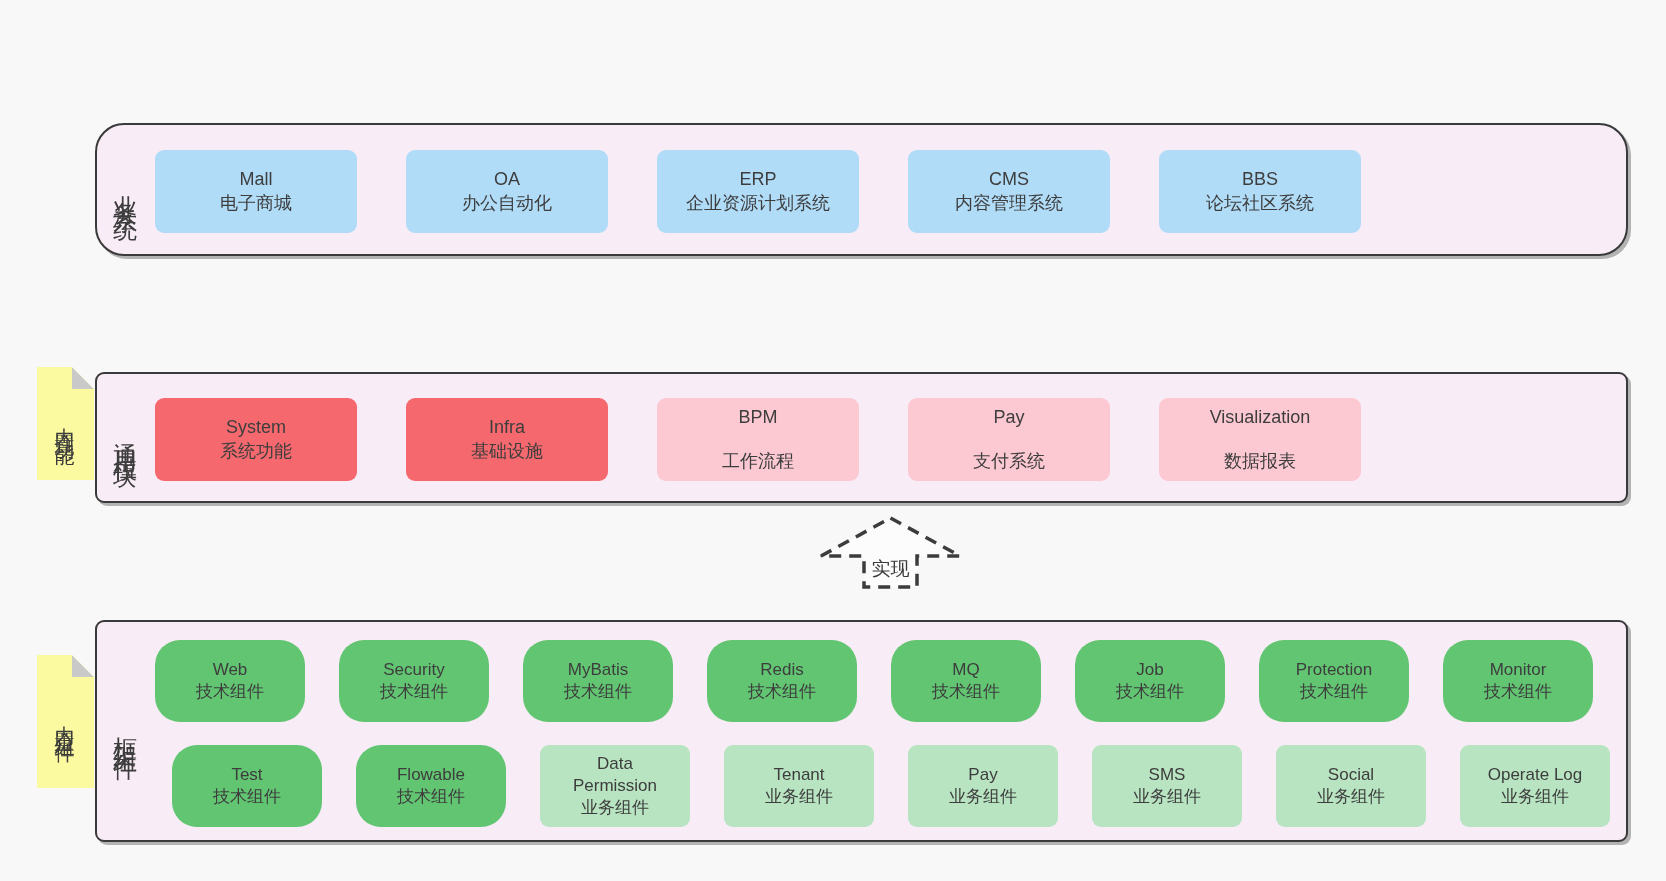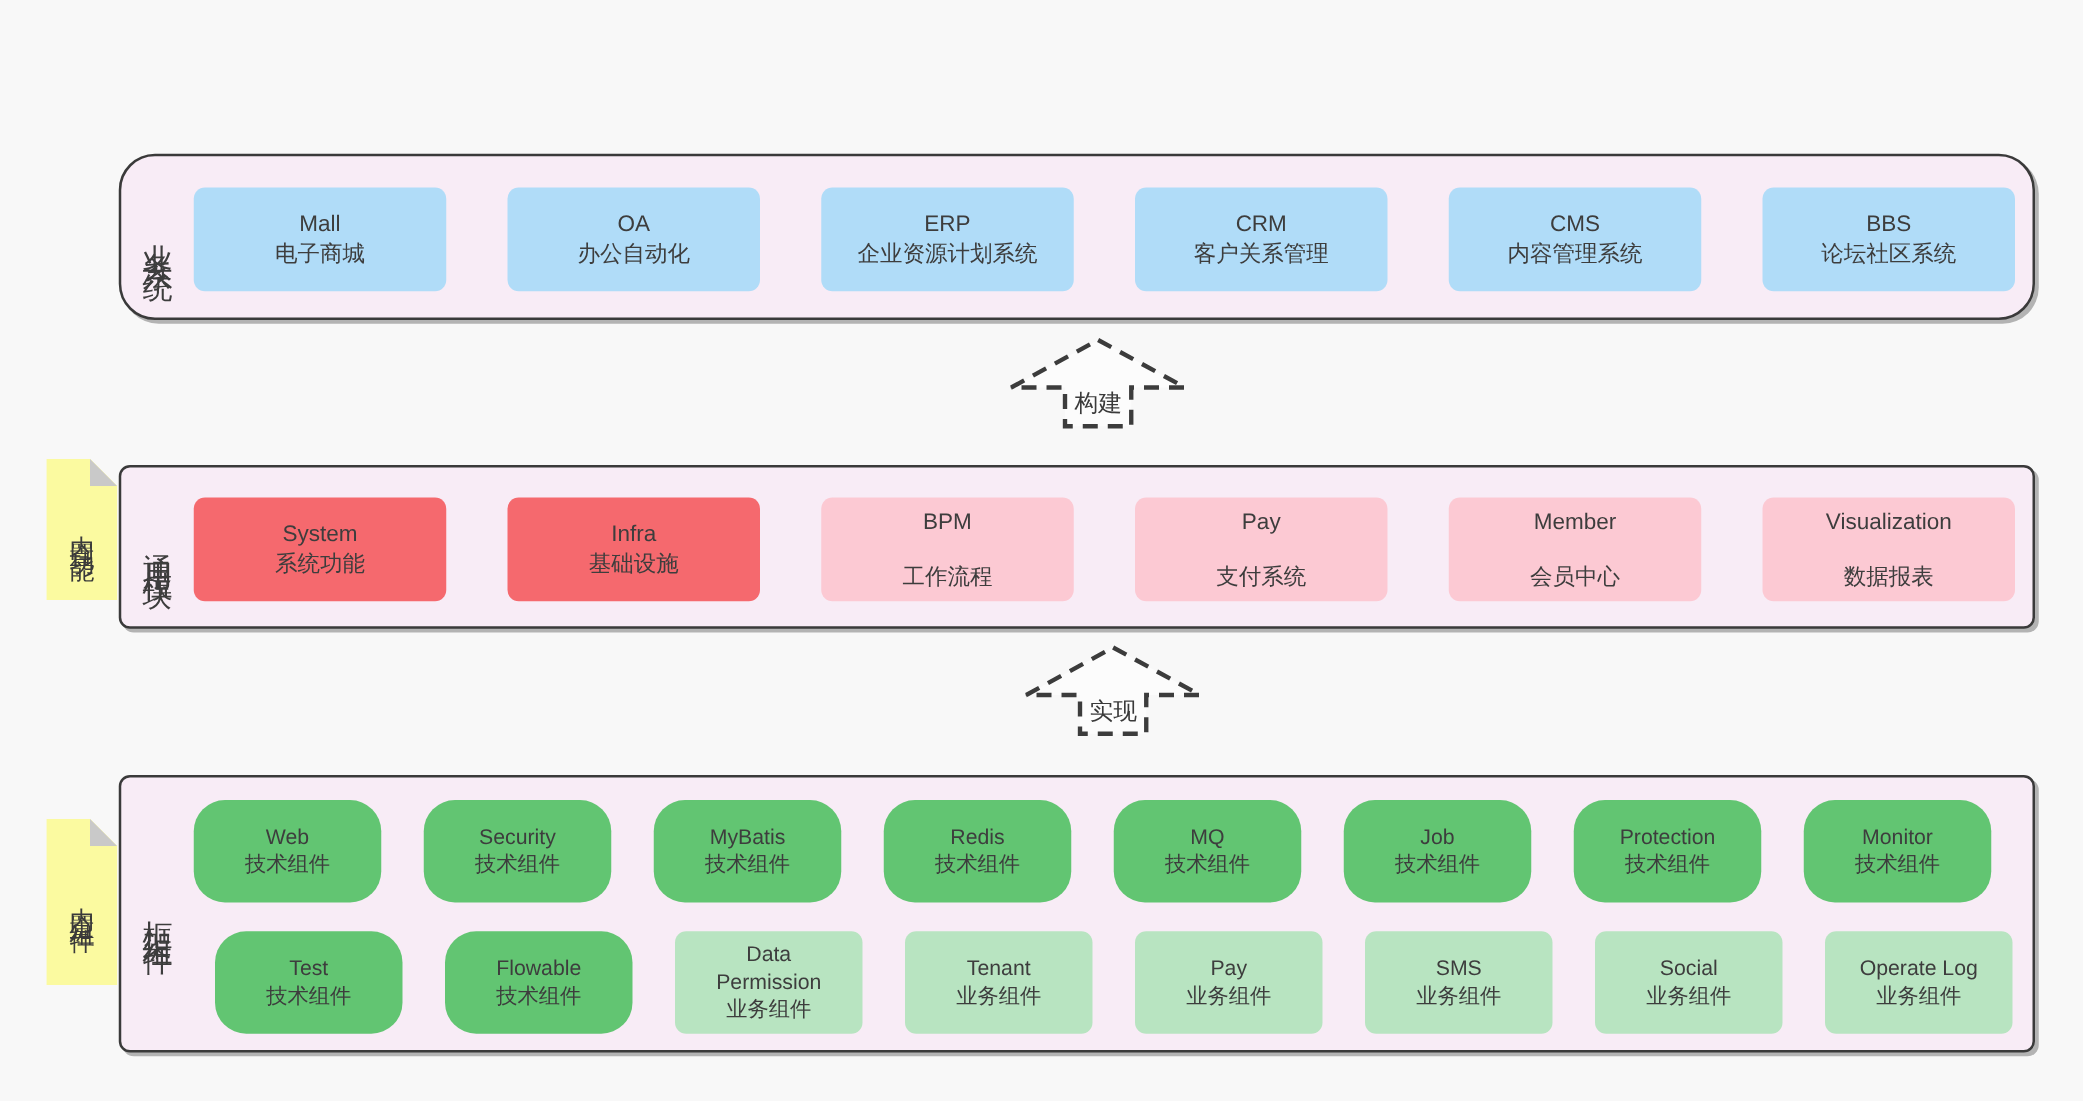--- a/index.html
+++ b/index.html
@@ -121,40 +121,30 @@
         </div>
         <div class="box blue">
           <div class="box-name">OA</div>
           <div class="box-desc">办公自动化</div>
         </div>
         <div class="box blue">
           <div class="box-name">ERP</div>
           <div class="box-desc">企业资源计划系统</div>
         </div>
         <div class="box blue">
-          <div class="box-name">CRM</div>
-          <div class="box-desc">客户关系管理</div>
-        </div>
-        <div class="box blue">
           <div class="box-name">CMS</div>
           <div class="box-desc">内容管理系统</div>
         </div>
         <div class="box blue">
           <div class="box-name">BBS</div>
           <div class="box-desc">论坛社区系统</div>
         </div>
       </div>
   </section>
 
-  <div class="arrow" id="arrow1">
-    <svg width="145" height="74" viewBox="0 0 145 74">
-      <polygon points="72.5,2 142,40 99,40 99,71 46,71 46,40 3,40" fill="#fcfcfc" stroke="#3c3c3c" stroke-width="3.5" stroke-dasharray="12 8" stroke-linejoin="miter"></polygon>
-      <text x="72.5" y="59" text-anchor="middle">构建</text>
-    </svg>
-  </div>
 
   <div class="note" id="note1">
     <div class="note-fold"></div>
     <div class="note-label">内置功能</div>
   </div>
 
   <section class="band" id="band2">
     <div class="band-label">通用模块</div>
     <div class="box-row">
         <div class="box red">
@@ -167,24 +157,20 @@
         </div>
         <div class="box pink">
           <div class="box-name">BPM</div>
           <div class="box-desc">工作流程</div>
         </div>
         <div class="box pink">
           <div class="box-name">Pay</div>
           <div class="box-desc">支付系统</div>
         </div>
         <div class="box pink">
-          <div class="box-name">Member</div>
-          <div class="box-desc">会员中心</div>
-        </div>
-        <div class="box pink">
           <div class="box-name">Visualization</div>
           <div class="box-desc">数据报表</div>
         </div>
       </div>
   </section>
 
   <div class="arrow" id="arrow2">
     <svg width="145" height="74" viewBox="0 0 145 74">
       <polygon points="72.5,2 142,40 99,40 99,71 46,71 46,40 3,40" fill="#fcfcfc" stroke="#3c3c3c" stroke-width="3.5" stroke-dasharray="12 8" stroke-linejoin="miter"></polygon>
       <text x="72.5" y="59" text-anchor="middle">实现</text>

